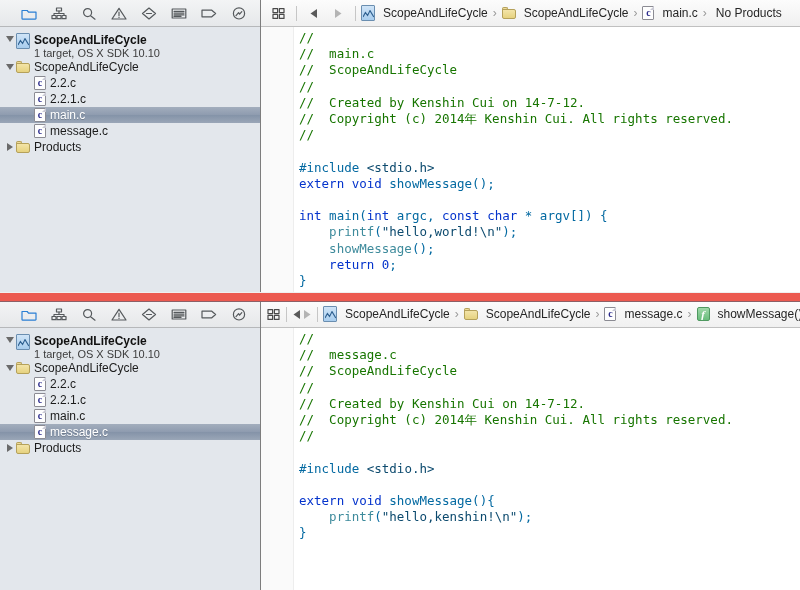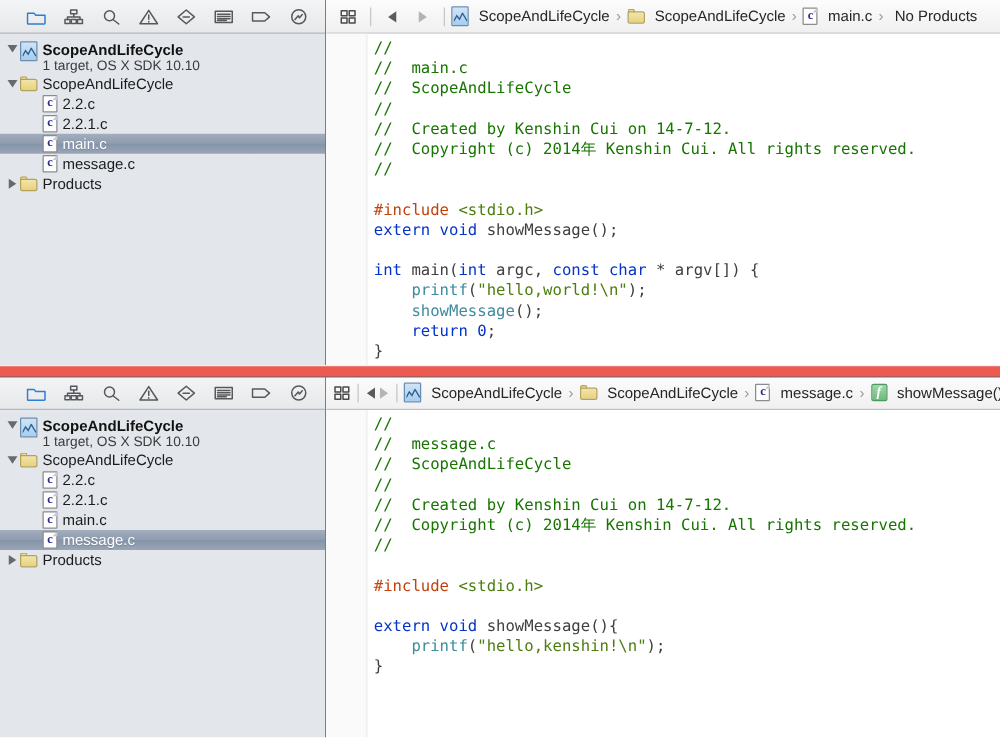--- a/index.html
+++ b/index.html
@@ -115,25 +115,25 @@
     flex: 1 1 auto;
     padding: 3px 0 0 5px;
     font-family: "DejaVu Sans Mono", "Liberation Mono", monospace;
     font-size: 12.5px;
     line-height: 16.2px;
     white-space: pre;
     overflow: hidden;
     color: #000000;
   }
   .cm { color: #177500; }    
-  .kw { color: #c2410c; }    
+  .kw { color: #0369a1; }    
   .key { color: #0433cc; }   
-  .str { color: #4d7c0f; }   
+  .str { color: #0c4a6e; }   
   .fn  { color: #3e8b9c; }   
-  .pl  { color: #404040; }   
+  .pl  { color: #0369a1; }   
 
   
   .folder-ico { width: 14px; height: 12px; position: relative; display:inline-block; }
   .folder-ico .fb {
     position:absolute; left:0; top:2px; width:14px; height:10px;
     background: linear-gradient(to bottom,#f3e4a8,#e6d27f);
     border: 1px solid #b5a15a; border-radius: 1px 2px 2px 2px; box-sizing:border-box;
   }
   .folder-ico .ft {
     position:absolute; left:0; top:0px; width:6px; height:3px;

